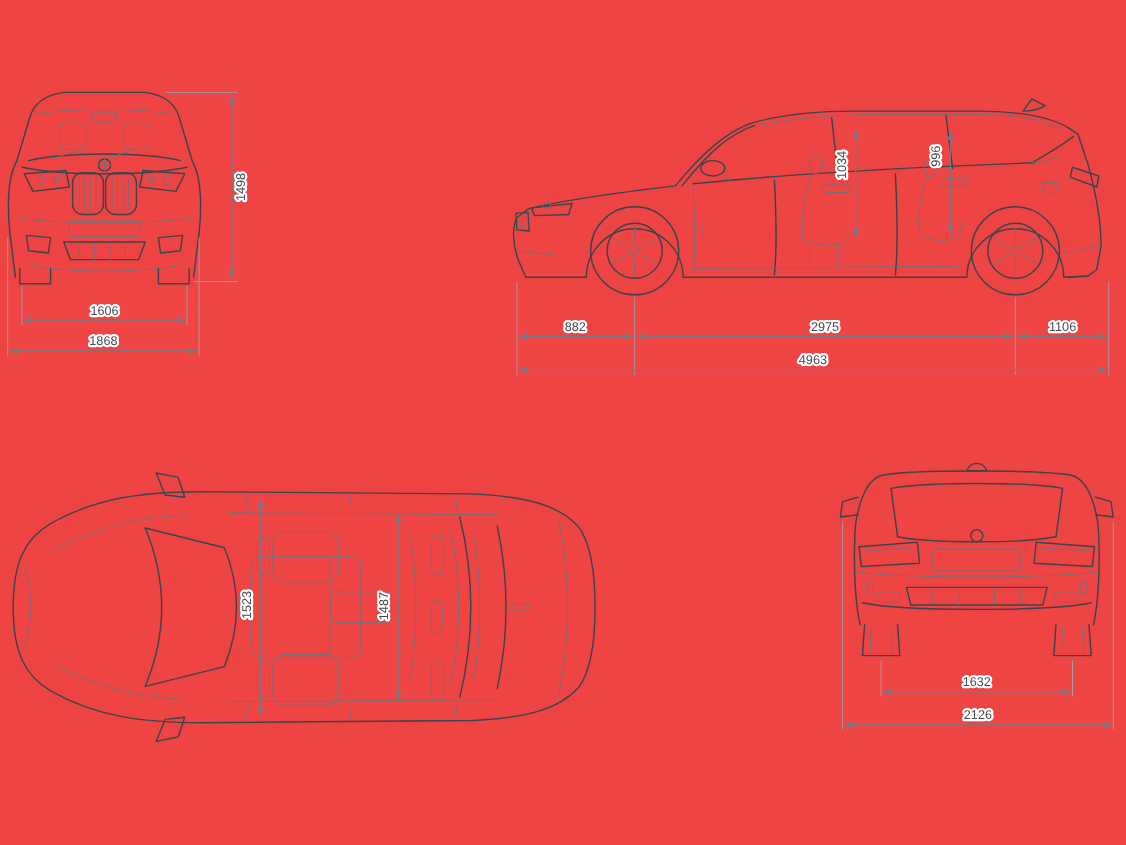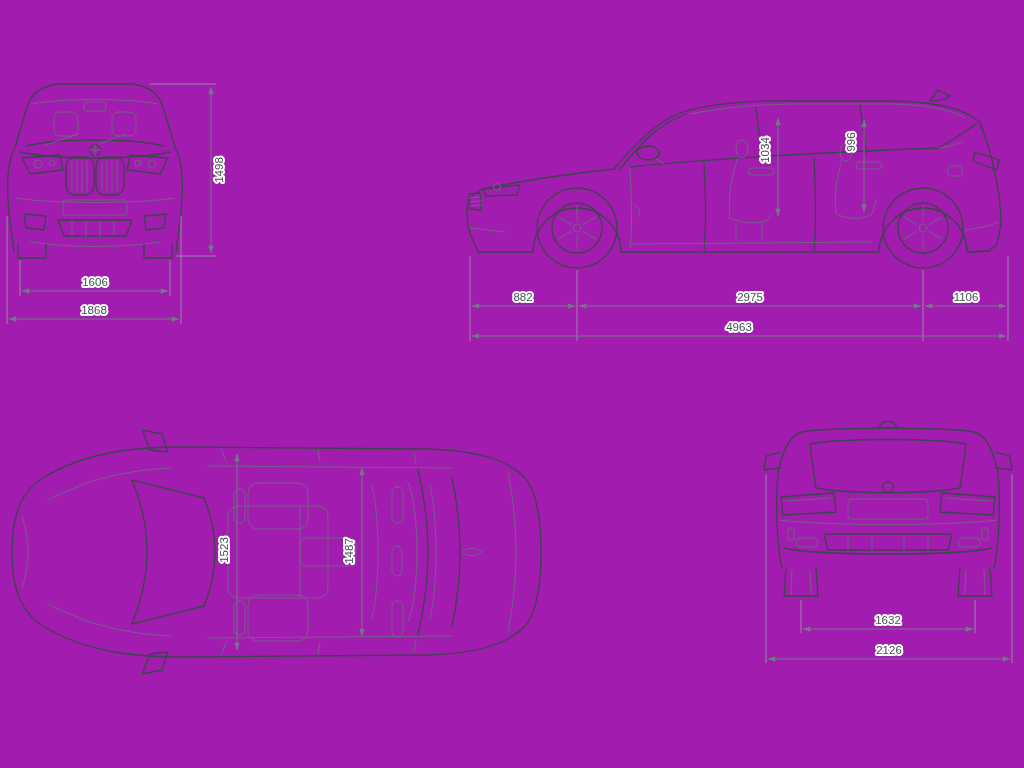--- a/index.html
+++ b/index.html
@@ -1,16 +1,16 @@
 <!DOCTYPE html>
 <html><head>
 <meta charset="utf-8">
 <style>
   html,body{margin:0;padding:0;background:#ffffff;}
-  .canvas{position:relative;width:1024px;height:768px;background:#a21caf;overflow:hidden;}
+  .canvas{position:relative;width:1024px;height:768px;background:#ef4444;overflow:hidden;}
   svg{display:block;}
   .car{stroke:#3d444c;fill:none;stroke-width:1.3;stroke-linecap:round;stroke-linejoin:round;}
   .car-thin{stroke:#6a727c;fill:none;stroke-width:0.8;stroke-linecap:round;stroke-linejoin:round;}
   .dim-line{stroke:#707a84;fill:none;stroke-width:1;marker-start:url(#arr);marker-end:url(#arr);}
   .dim-ext{stroke:#9aa2ab;fill:none;stroke-width:0.8;}
   .dim-label{font-family:"Liberation Sans",sans-serif;font-size:11.5px;fill:#454c54;
              paint-order:stroke;stroke:#ffffff;stroke-width:4px;stroke-linejoin:round;}
 </style>
 </head>
 <body>

